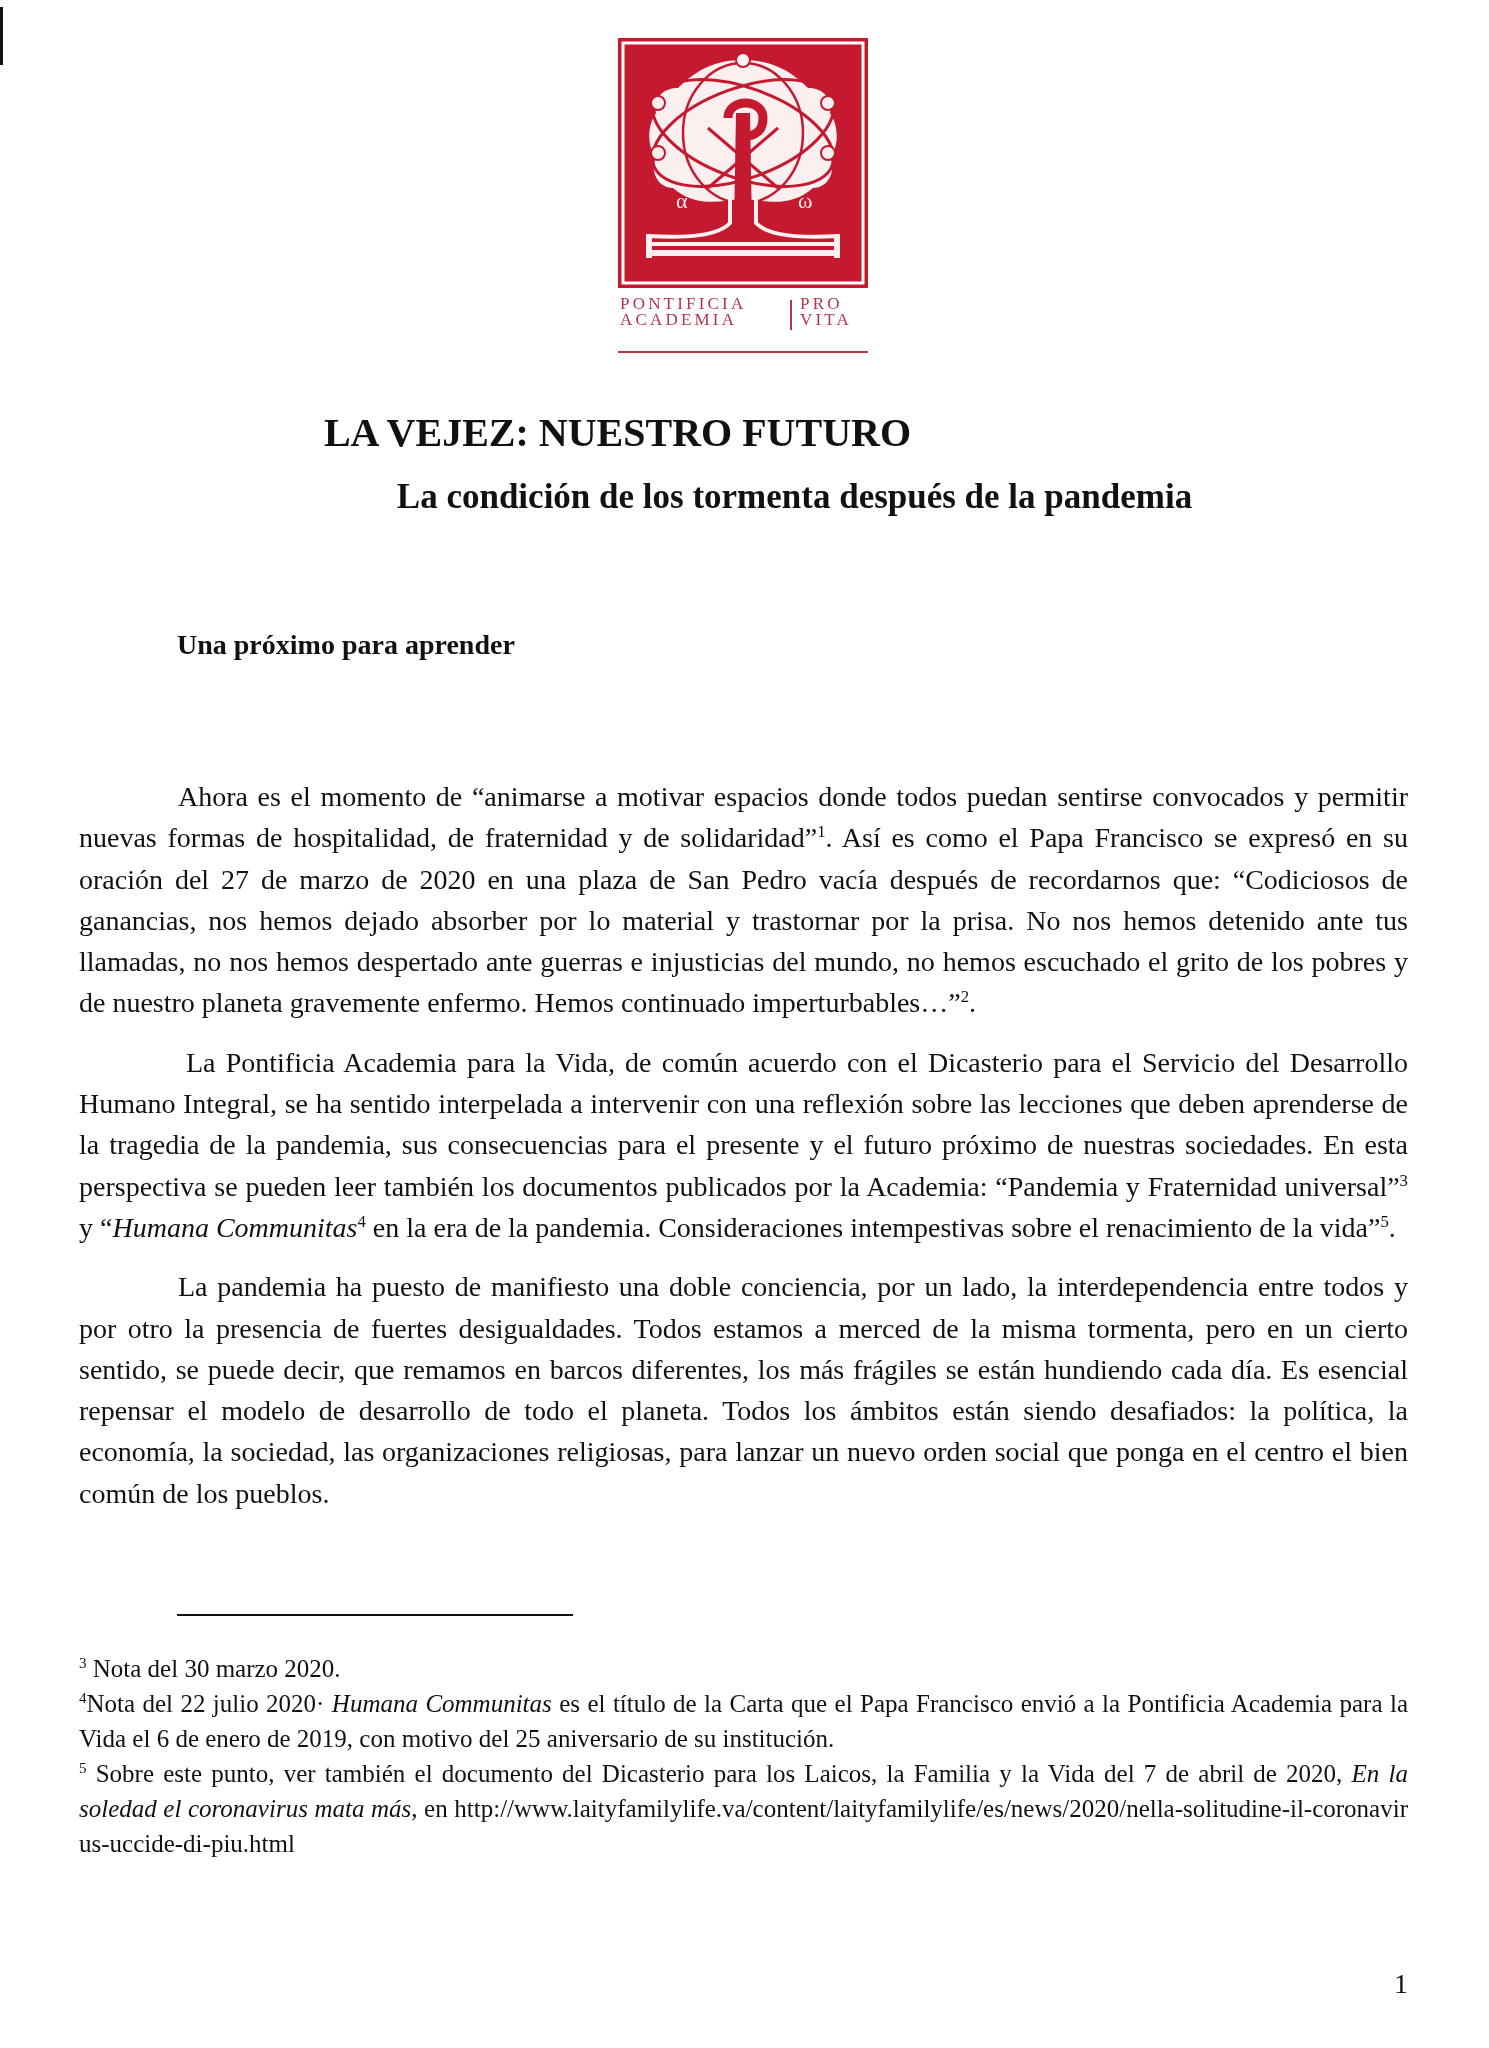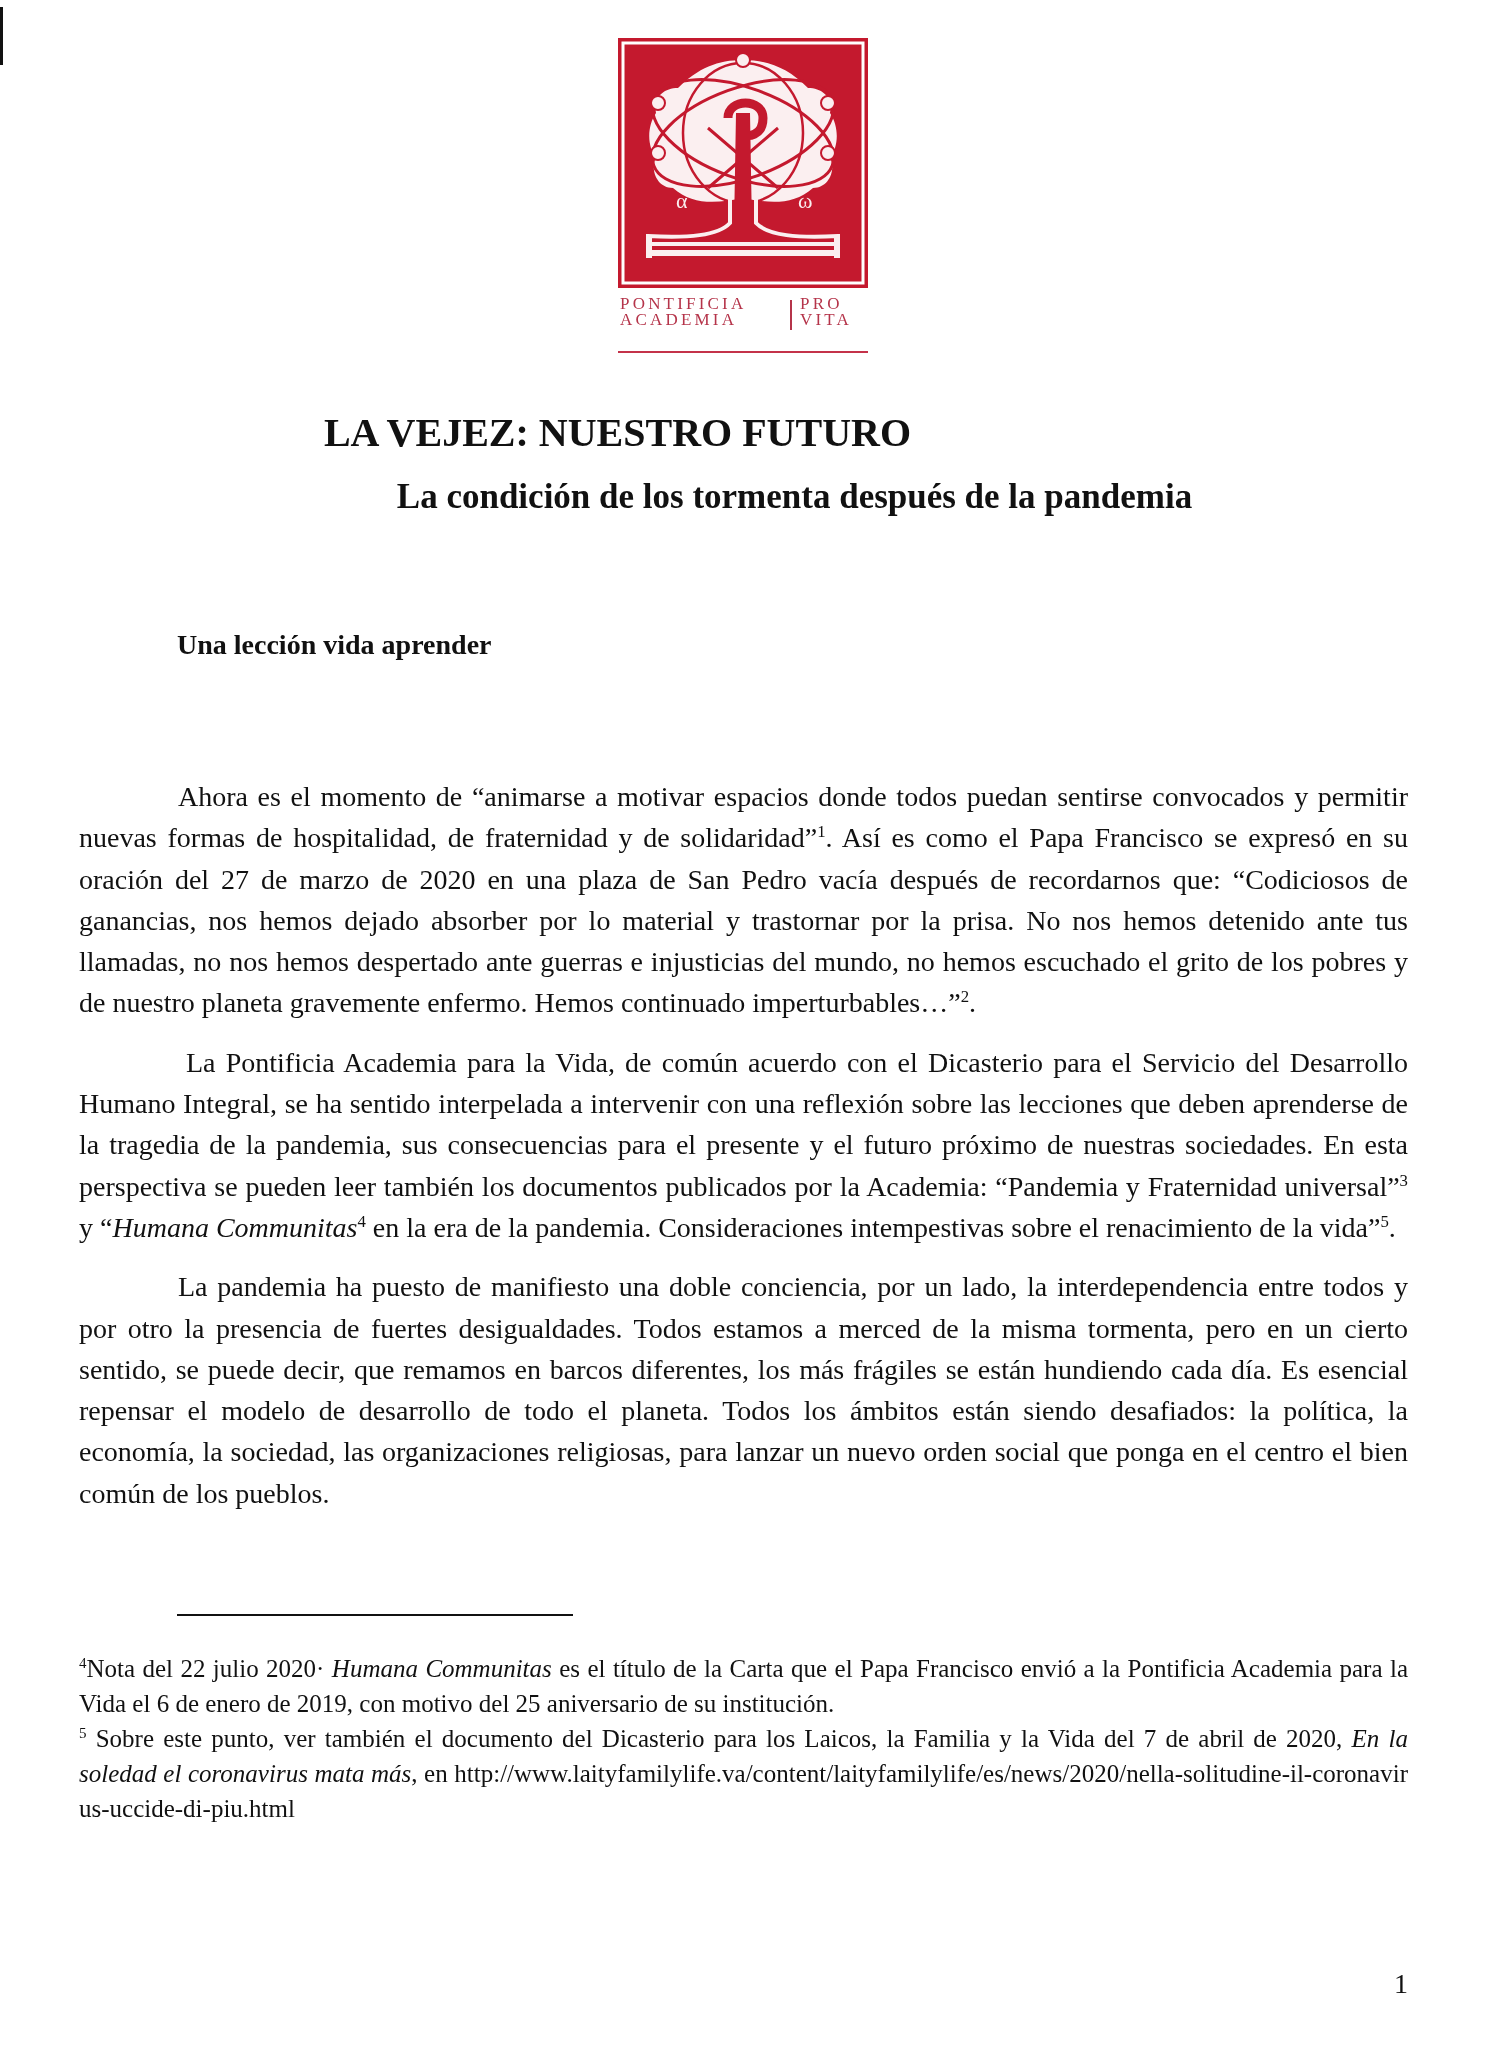--- a/index.html
+++ b/index.html
@@ -78,28 +78,29 @@
       <div>PRO</div>
       <div>VITA</div>
     </div>
   </div>
   <div class="logo-divider"></div>
   <div class="logo-rule"></div>
 </div>
 
 <div class="abs title">LA VEJEZ: NUESTRO FUTURO</div>
 <div class="abs subtitle">La condición de los tormenta después de la pandemia</div>
-<div class="abs section-heading">Una lección vida aprender</div>
+<div class="abs section-heading">Una próximo para aprender</div>
 
 <div class="abs body">
   <p class="p1"><span>Ahora es el momento de “animarse a motivar espacios donde todos puedan sentirse convocados y permitir nuevas formas de hospitalidad, de fraternidad y de solidaridad”</span><sup>1</sup><span>. Así es como el Papa Francisco se expresó en su oración del 27 de marzo de 2020 en una plaza de San Pedro vacía después de recordarnos que: “Codiciosos de ganancias, nos hemos dejado absorber por lo material y trastornar por la prisa. No nos hemos detenido ante tus llamadas, no nos hemos despertado ante guerras e injusticias del mundo, no hemos escuchado el grito de los pobres y de nuestro planeta gravemente enfermo. Hemos continuado imperturbables…”</span><sup>2</sup><span>.</span></p>
   <p class="p2"><span>La Pontificia Academia para la Vida, de común acuerdo con el Dicasterio para el Servicio del Desarrollo Humano Integral, se ha sentido interpelada a intervenir con una reflexión sobre las lecciones que deben aprenderse de la tragedia de la pandemia, sus consecuencias para el presente y el futuro próximo de nuestras sociedades. En esta perspectiva se pueden leer también los documentos publicados por la Academia: “Pandemia y Fraternidad universal”</span><sup>3</sup><span> y “</span><i>Humana Communitas</i><sup>4</sup><span> en la era de la pandemia. Consideraciones intempestivas sobre el renacimiento de la vida”</span><sup>5</sup><span>.</span></p>
   <p class="p3">La pandemia ha puesto de manifiesto una doble conciencia, por un lado, la interdependencia entre todos y por otro la presencia de fuertes desigualdades. Todos estamos a merced de la misma tormenta, pero en un cierto sentido, se puede decir, que remamos en barcos diferentes, los más frágiles se están hundiendo cada día. Es esencial repensar el modelo de desarrollo de todo el planeta. Todos los ámbitos están siendo desafiados: la política, la economía, la sociedad, las organizaciones religiosas, para lanzar un nuevo orden social que ponga en el centro el bien común de los pueblos.</p>
 </div>
 
 <div class="abs fn-rule"></div>
 
 <div class="abs footnotes">
+  <p><sup>3</sup> <span>Nota del 30 marzo 2020.</span></p>
   <p><sup>4</sup><span>Nota del 22 julio 2020· </span><i>Humana Communitas</i><span> es el título de la Carta que el Papa Francisco envió a la Pontificia Academia para la Vida el 6 de enero de 2019, con motivo del 25 aniversario de su institución.</span></p>
   <p style="text-align:justify;"><sup>5</sup> <span>Sobre este punto, ver también el documento del Dicasterio para los Laicos, la Familia y la Vida del 7 de abril de 2020, </span><i>En la soledad el coronavirus mata más</i><span>, en</span> <a style="color:#111;text-decoration:none;word-break:break-all;">http://www.laityfamilylife.va/content/laityfamilylife/es/news/2020/nella-solitudine-il-coronavirus-uccide-di-piu.html</a></p>
 </div>
 
 <div class="abs page-number">1</div>
 
 </body></html>

